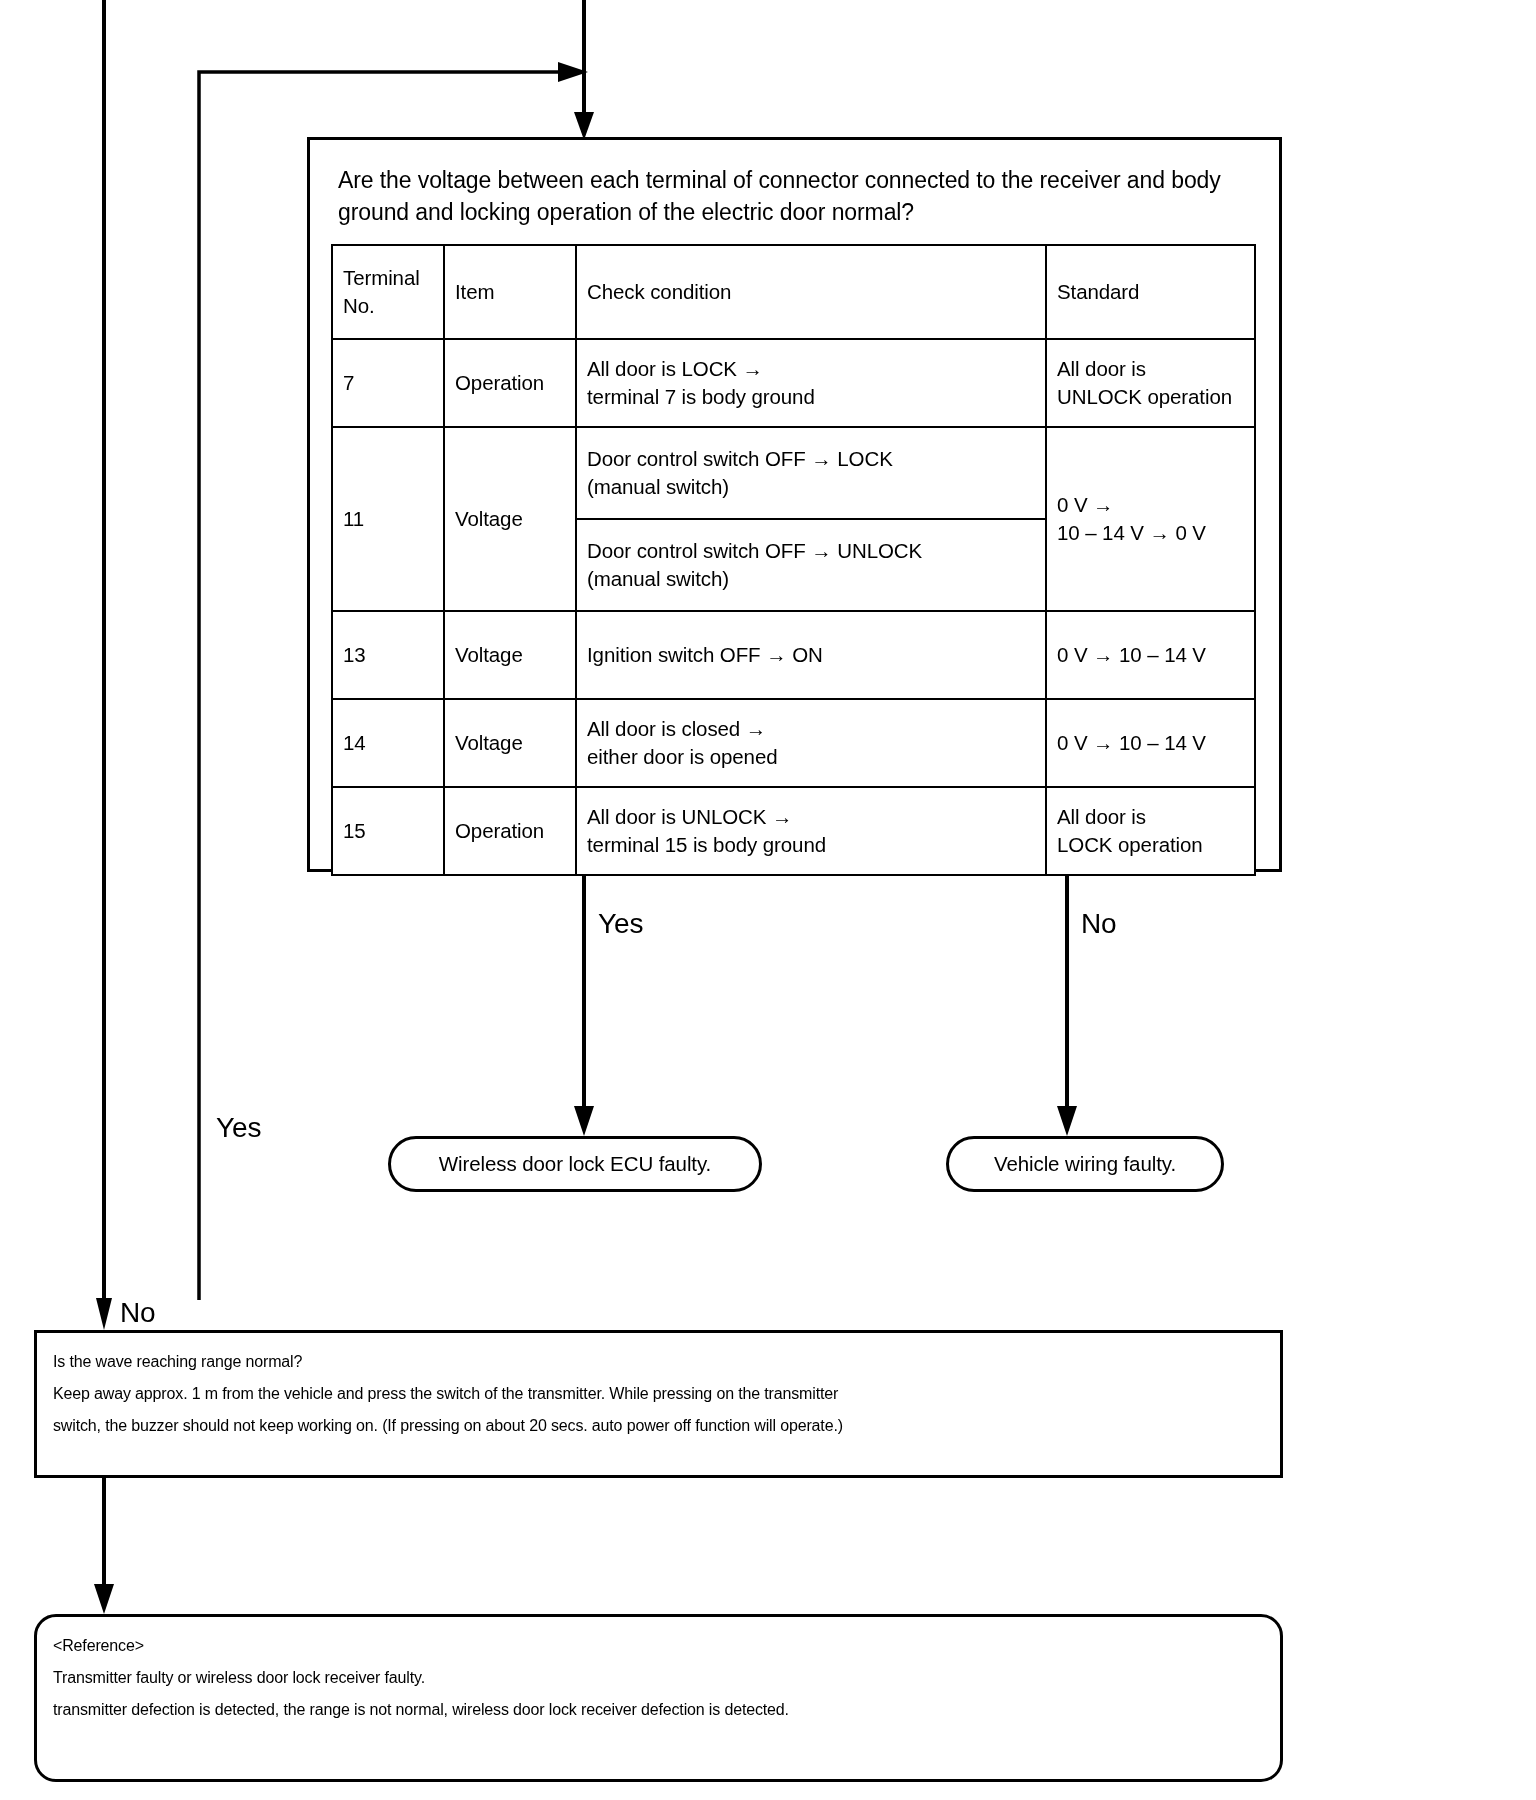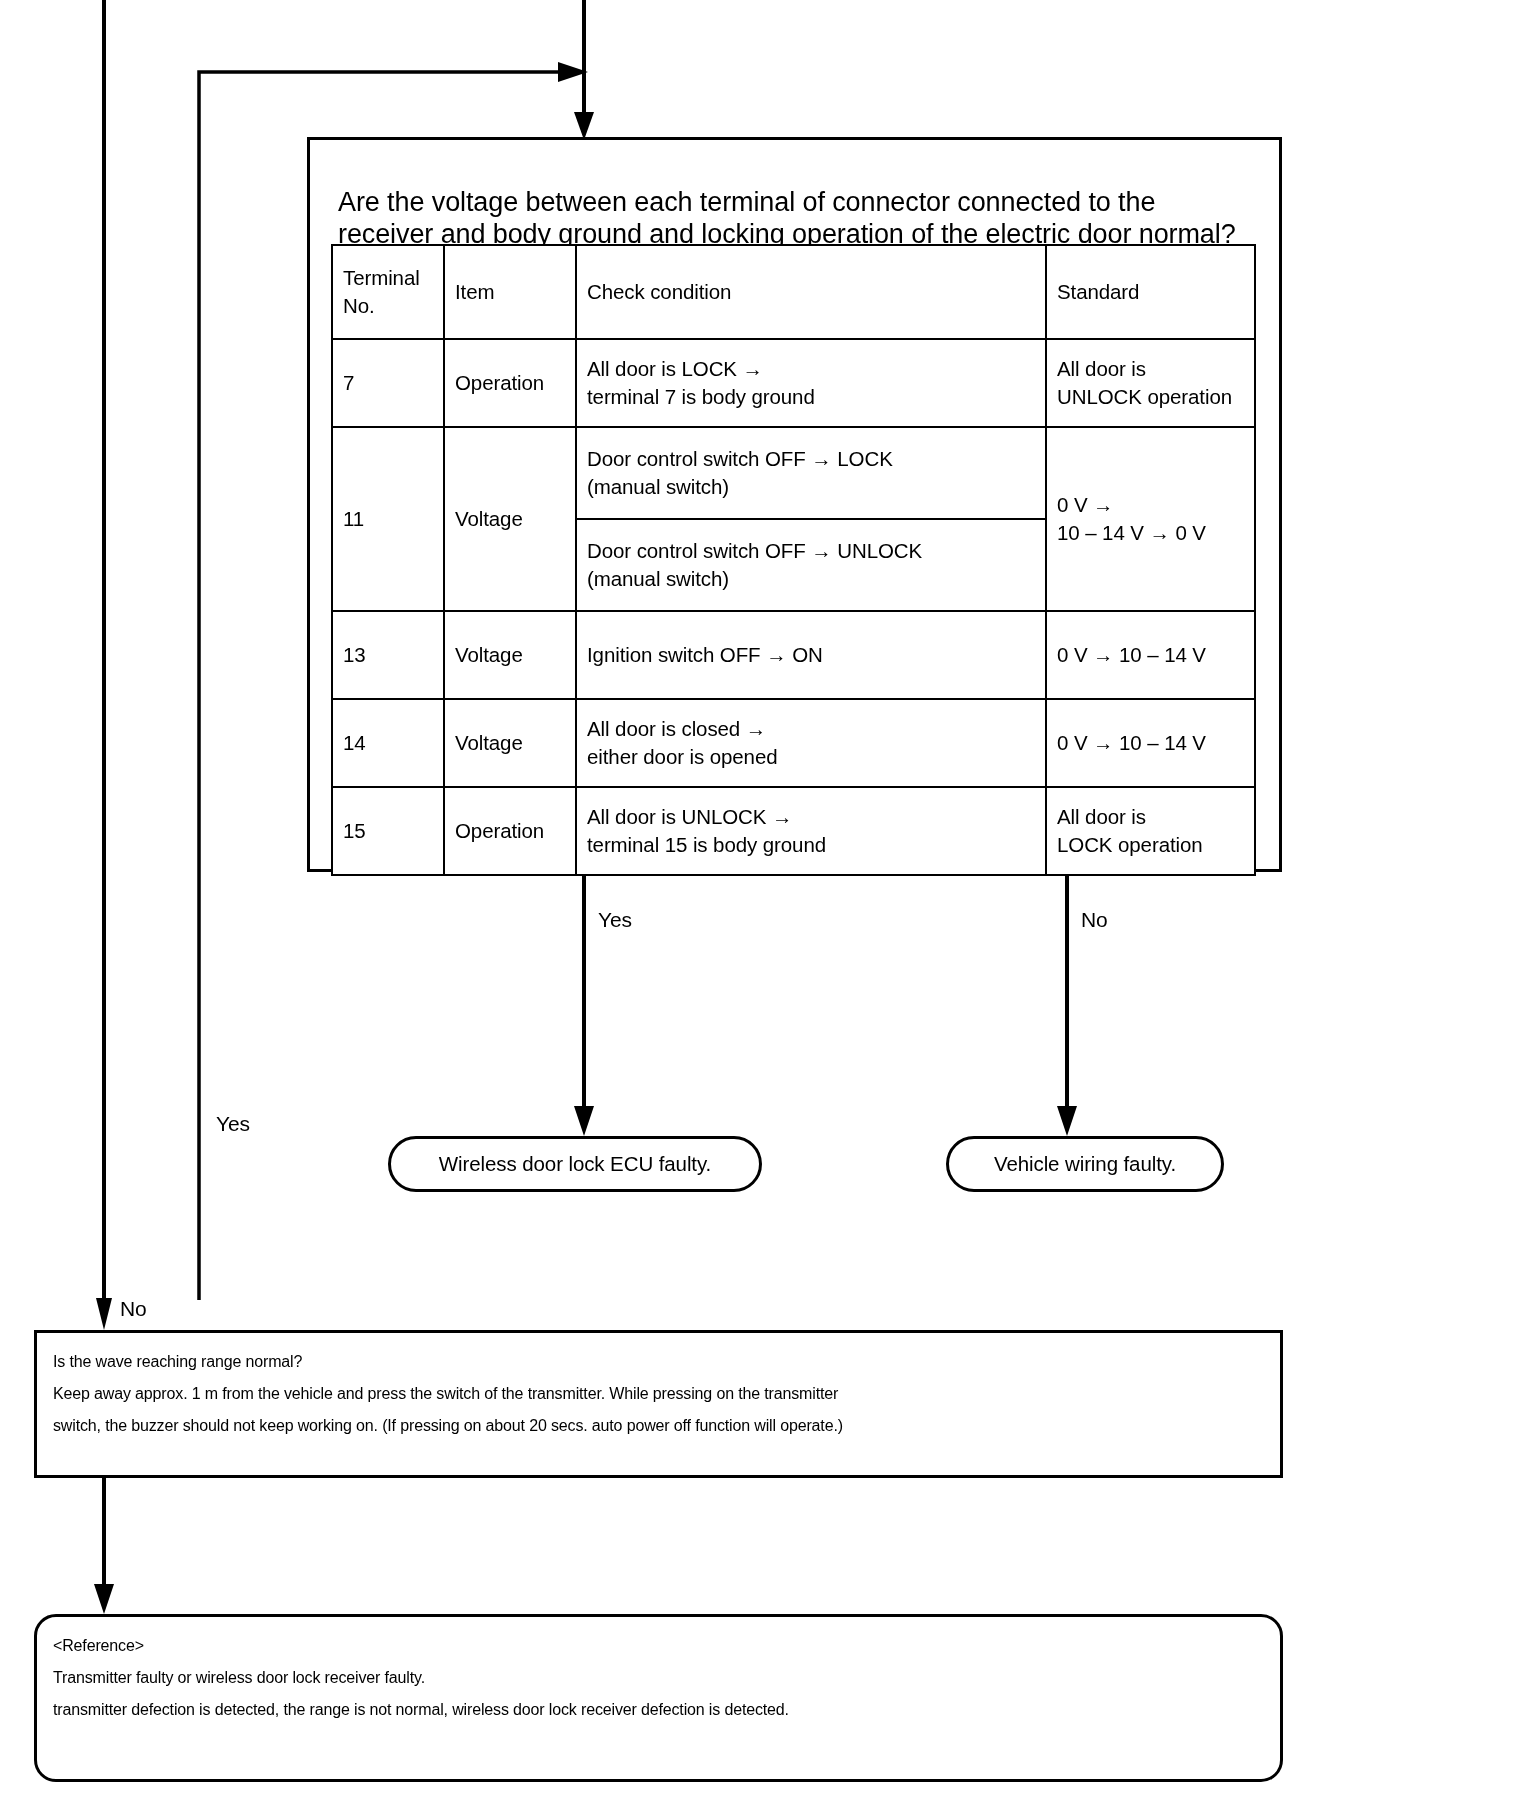--- a/index.html
+++ b/index.html
@@ -35,23 +35,23 @@
     top: 137px;
     width: 975px;
     height: 735px;
     border: 3px solid #000;
     box-sizing: border-box;
     background: #fff;
   }
   .check-question {
     position: absolute;
     left: 28px;
-    top: 46px;
+    top: 24px;
     width: 910px;
-    font-size: 27px;
+    font-size: 23px;
     line-height: 32px;
     letter-spacing: -0.1px;
   }
 
   
   .spec-table {
     position: absolute;
     left: 21px;
     top: 104px;
     width: 923px;
@@ -114,21 +114,21 @@
     align-items: center;
     justify-content: center;
     font-size: 20.5px;
     letter-spacing: -0.1px;
     white-space: nowrap;
   }
 
   
   .edge-label {
     position: absolute;
-    font-size: 21px;
+    font-size: 28px;
     letter-spacing: -0.1px;
     background: transparent;
   }
 </style>
 </head>
 <body>
 
 <div id="page">
 
   <svg class="lines" viewBox="0 0 1536 1800" width="1536" height="1800" xmlns="http://www.w3.org/2000/svg">

